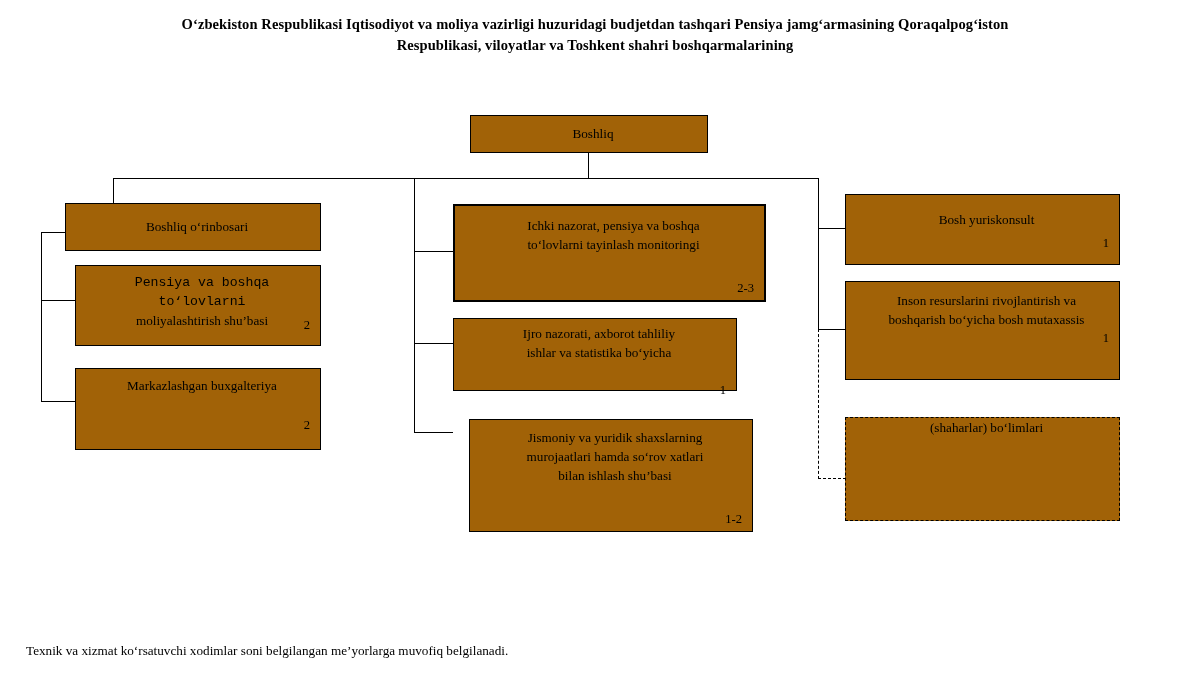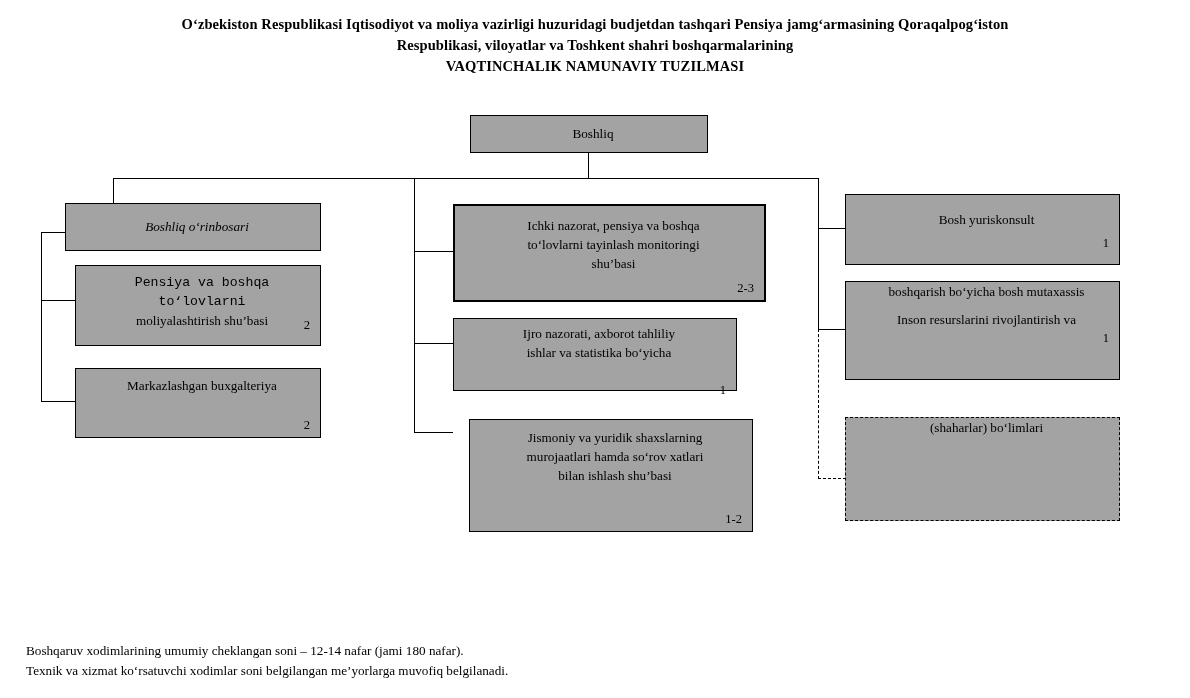--- a/index.html
+++ b/index.html
@@ -21,21 +21,21 @@
     letter-spacing:0.1px;
   }
   .title .t1{display:block;padding:0 38px;}
   .title .t2{display:block;}
   .title .t3{display:block;}
 
   
   .node{
     position:absolute;
     border:1.3px solid #000;
-    background:#a3a3a3;
+    background:#a16207;
     box-sizing:border-box;
     font-size:13.2px;
     line-height:19px;
     padding-left:8px;
   }
   .node .txt{
     display:block;
     text-align:center;
     padding:0 8px;
   }
@@ -69,21 +69,20 @@
   .footer span{display:block;}
 </style>
 </head>
 <body>
 
 <div id="page">
 
   <div class="title">
     <span class="t1">O‘zbekiston Respublikasi Iqtisodiyot va moliya vazirligi huzuridagi budjetdan tashqari Pensiya jamg‘armasining Qoraqalpog‘iston</span>
     <span class="t2">Respublikasi, viloyatlar va Toshkent shahri boshqarmalarining</span>
-    <span class="t3">VAQTINCHALIK NAMUNAVIY TUZILMASI</span>
   </div>
 
   <div class="ln vl" style="left:588px;top:152px;height:27px;"></div>
 
   <div class="ln hl" style="left:113px;top:178px;width:706px;"></div>
 
   <div class="ln vl" style="left:113px;top:178px;height:26px;"></div>
   <div class="ln vl" style="left:41px;top:232px;height:170px;"></div>
   <div class="ln hl" style="left:41px;top:232px;width:25px;"></div>
   <div class="ln hl" style="left:41px;top:300px;width:35px;"></div>
@@ -98,39 +97,38 @@
   <div class="ln hl" style="left:818px;top:228px;width:28px;"></div>
   <div class="ln hl" style="left:818px;top:329px;width:28px;"></div>
 
   <div class="dashv" style="left:818px;top:329px;height:150px;"></div>
   <div class="dashh" style="left:818px;top:478px;width:28px;"></div>
 
   <div class="node" style="left:470px;top:115px;width:238px;height:38px;">
     <span class="txt" style="padding-top:8px;">Boshliq</span>
   </div>
 
-  <div class="node" style="left:65px;top:203px;width:256px;height:48px;font-style:italic;">
+  <div class="node" style="left:65px;top:203px;width:256px;height:48px;">
     <span class="txt" style="padding-top:13px;">Boshliq o‘rinbosari</span>
   </div>
 
   <div class="node" style="left:75px;top:265px;width:246px;height:81px;">
     <span class="txt" style="padding-top:7px;font-family:Liberation Mono, monospace;">Pensiya va boshqa to‘lovlarni</span>
     <span class="txt">moliyalashtirish shu’basi</span>
     <span class="cnt" style="top:50px;">2</span>
   </div>
 
-  <div class="node" style="left:75px;top:368px;width:246px;height:70px;">
+  <div class="node" style="left:75px;top:368px;width:246px;height:82px;">
     <span class="txt" style="padding-top:7px;">Markazlashgan buxgalteriya</span>
     <span class="cnt" style="top:47px;">2</span>
   </div>
 
   <div class="node bold" style="left:453px;top:204px;width:313px;height:98px;">
     <span class="txt" style="padding-top:10px;">Ichki nazorat, pensiya va boshqa</span>
     <span class="txt">to‘lovlarni tayinlash  monitoringi</span>
-    <span class="txt">shu’basi</span>
     <span class="cnt" style="top:73px;">2-3</span>
   </div>
 
   <div class="node" style="left:453px;top:318px;width:284px;height:73px;">
     <span class="txt" style="padding-top:5px;">Ijro nazorati, axborot tahliliy</span>
     <span class="txt">ishlar va statistika bo‘yicha</span>
     <span class="cnt" style="top:62px;">1</span>
   </div>
 
   <div class="node" style="left:469px;top:419px;width:284px;height:113px;">
@@ -139,27 +137,26 @@
     <span class="txt">bilan ishlash shu’basi</span>
     <span class="cnt" style="top:90px;">1-2</span>
   </div>
 
   <div class="node" style="left:845px;top:194px;width:275px;height:71px;">
     <span class="txt" style="padding-top:15px;">Bosh yuriskonsult</span>
     <span class="cnt" style="top:39px;">1</span>
   </div>
 
   <div class="node" style="left:845px;top:281px;width:275px;height:99px;">
+    <span class="txt" style="padding-top:9px;">Inson resurslarini rivojlantirish va</span>
     <span class="txt">boshqarish bo‘yicha bosh mutaxassis</span>
-    <span class="txt" style="padding-top:9px;">Inson resurslarini rivojlantirish va</span>
     <span class="cnt" style="top:47px;">1</span>
   </div>
 
   <div class="node dashed" style="left:845px;top:417px;width:275px;height:104px;">
     <span class="txt">(shaharlar) bo‘limlari</span>
   </div>
 
   <div class="footer">
-    <span>Boshqaruv xodimlarining umumiy cheklangan soni – 12-14 nafar (jami 180 nafar).</span>
     <span>Texnik va xizmat ko‘rsatuvchi xodimlar soni belgilangan me’yorlarga muvofiq belgilanadi.</span>
   </div>
 
 </div>
 
 </body></html>

